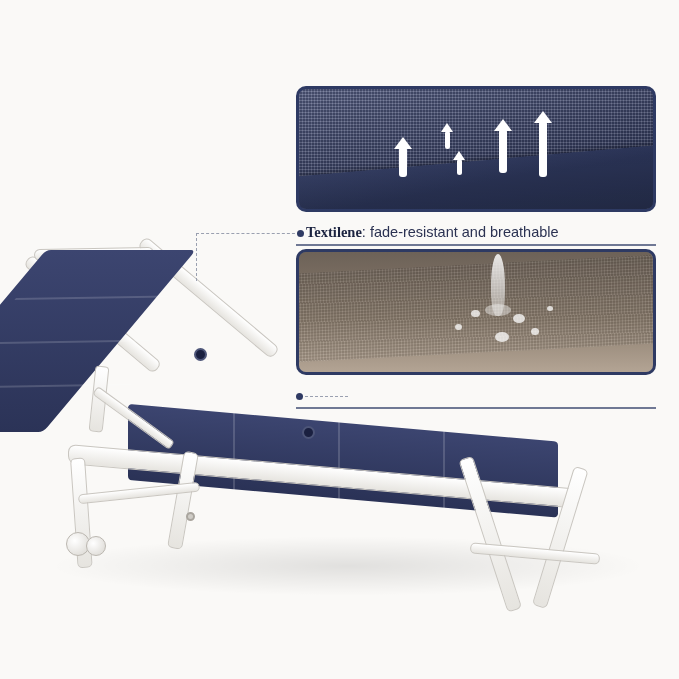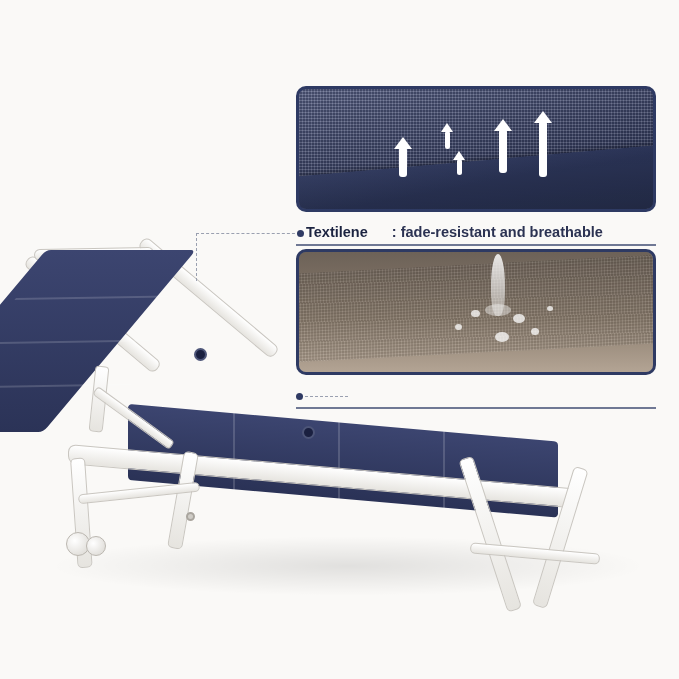--- a/index.html
+++ b/index.html
@@ -143,25 +143,25 @@
   
   .caption {
     position: absolute;
     font-size: 14.5px;
     color: #20284a;
     white-space: nowrap;
   }
   .caption .lead {
     font-weight: bold;
     color: #1b2340;
+    font-family: Liberation Serif, serif;
   }
   .caption .rest {
-    font-weight: bold;
+    font-weight: normal;
     color: #2b3252;
-    margin-left: 24px;
   }
   .cap-textilene { left: 306px; top: 224px; }
   .cap-foam { left: 352px; top: 386px; }
 
   .underline {
     position: absolute;
     height: 1.5px;
     background: #6f7894;
   }
   .ul-textilene { left: 296px; top: 244px; width: 360px; }

